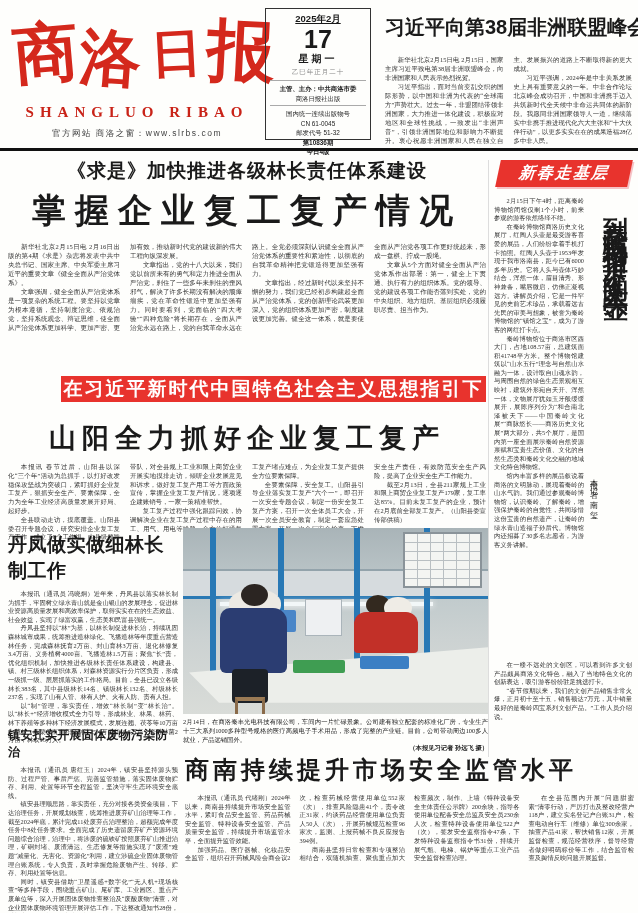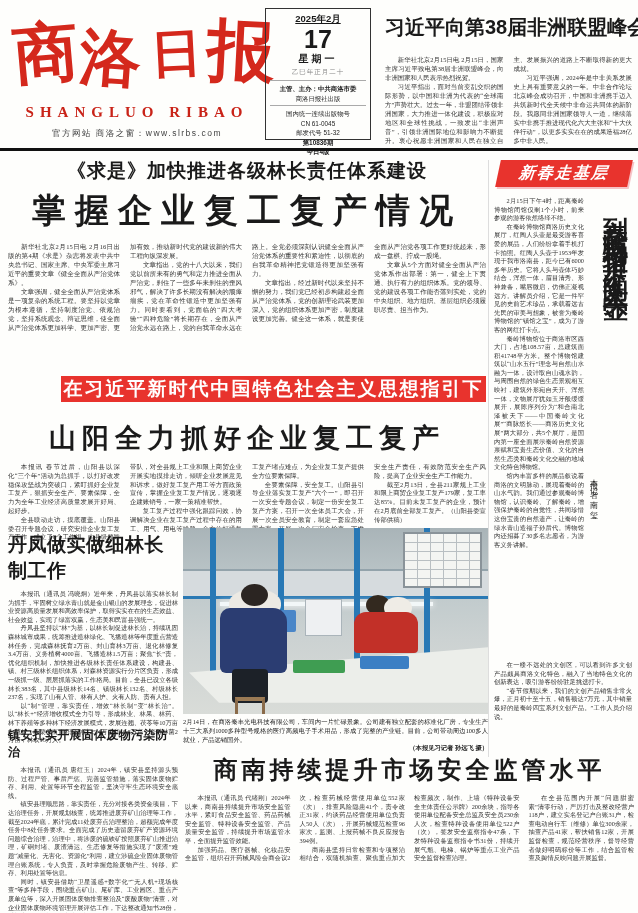--- a/index.html
+++ b/index.html
@@ -119,21 +119,21 @@
   .w-right-head { left:60%; top:36%; width:8%; height:11%; background:#33291f; border-radius:50%; }
   .w-right-hood { left:66%; top:37%; width:9%; height:12%; background:#efece6; border-radius:50%; }
   .w-right-body { left:56%; top:45%; width:21%; height:22%; background:#c23028; border-radius:12px 12px 4px 4px; }
 
   .caption { position:absolute; left:183px; top:718px; width:305px; height:34px; font-size:6.3px; line-height:8.8px;
              text-align:justify; color:#222; }
   .caption .credit { display:block; text-align:right; font-weight:bold; }
 
   
   .shangnan { position:absolute; left:185px; top:754px; width:449px; height:156px; }
-  .shangnan-title { text-align:center; font-family:"Liberation Sans","DejaVu Sans",sans-serif;
+  .shangnan-title { text-align:left; font-family:"Liberation Sans","DejaVu Sans",sans-serif;
                     font-weight:900; font-size:24px; letter-spacing:4px; }
   .shangnan-body { margin-top:8px; height:116px; overflow:hidden; column-count:4; column-gap:9px;
                    font-size:6.3px; line-height:8.6px; text-align:justify; color:#333; }
   .shangnan-body p { text-indent:2em; }
 </style>
 </head>
 <body>
 
 <div class="page">
 

